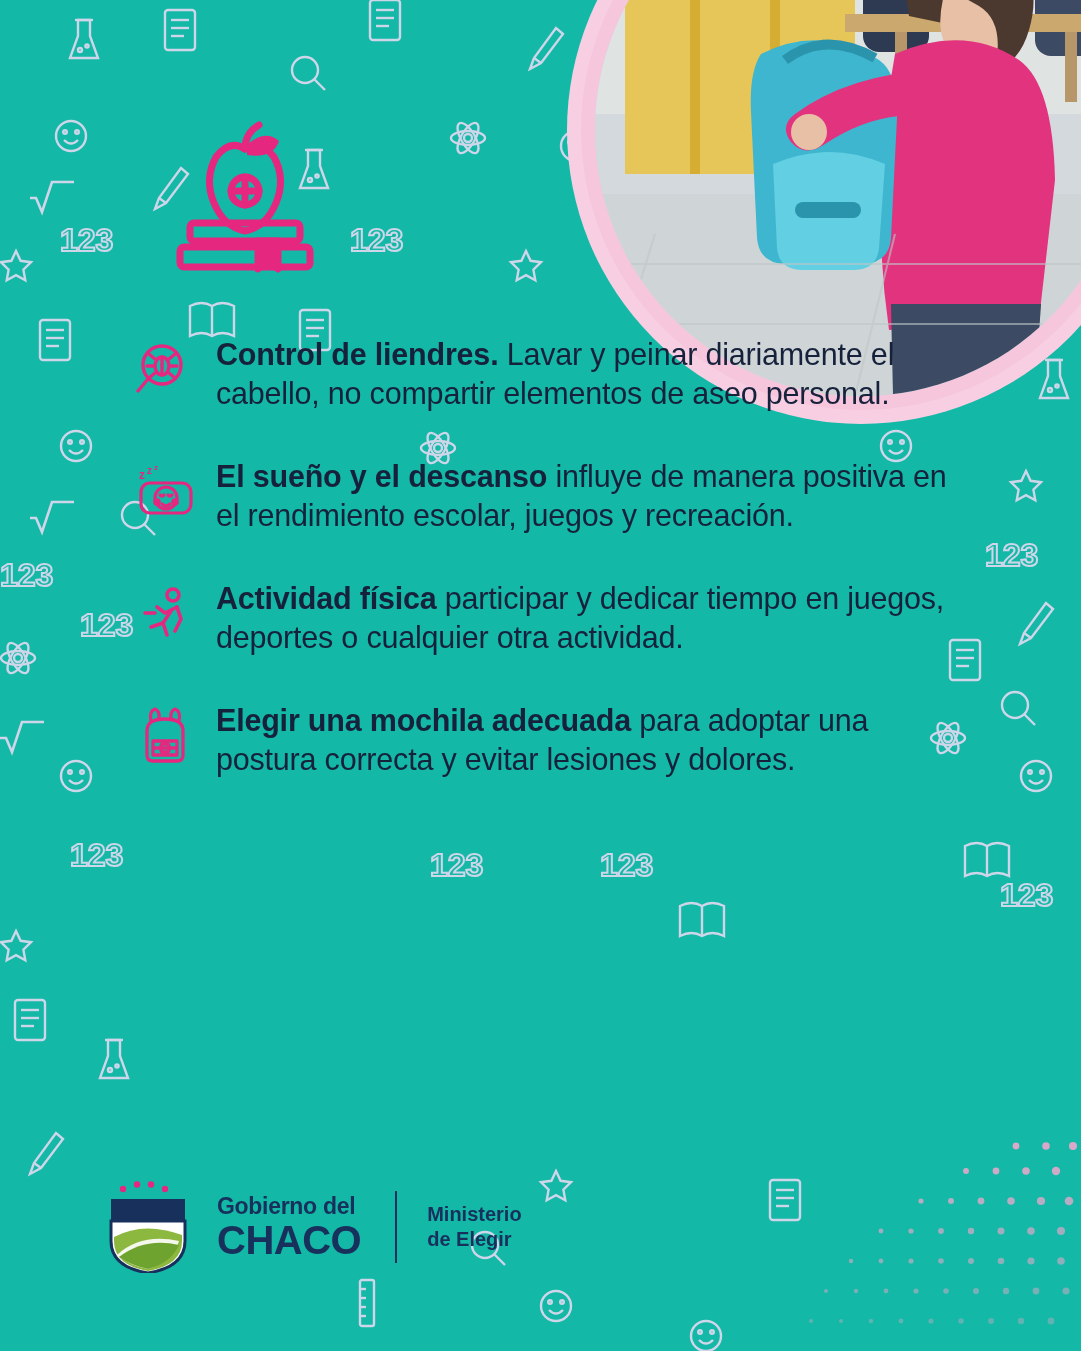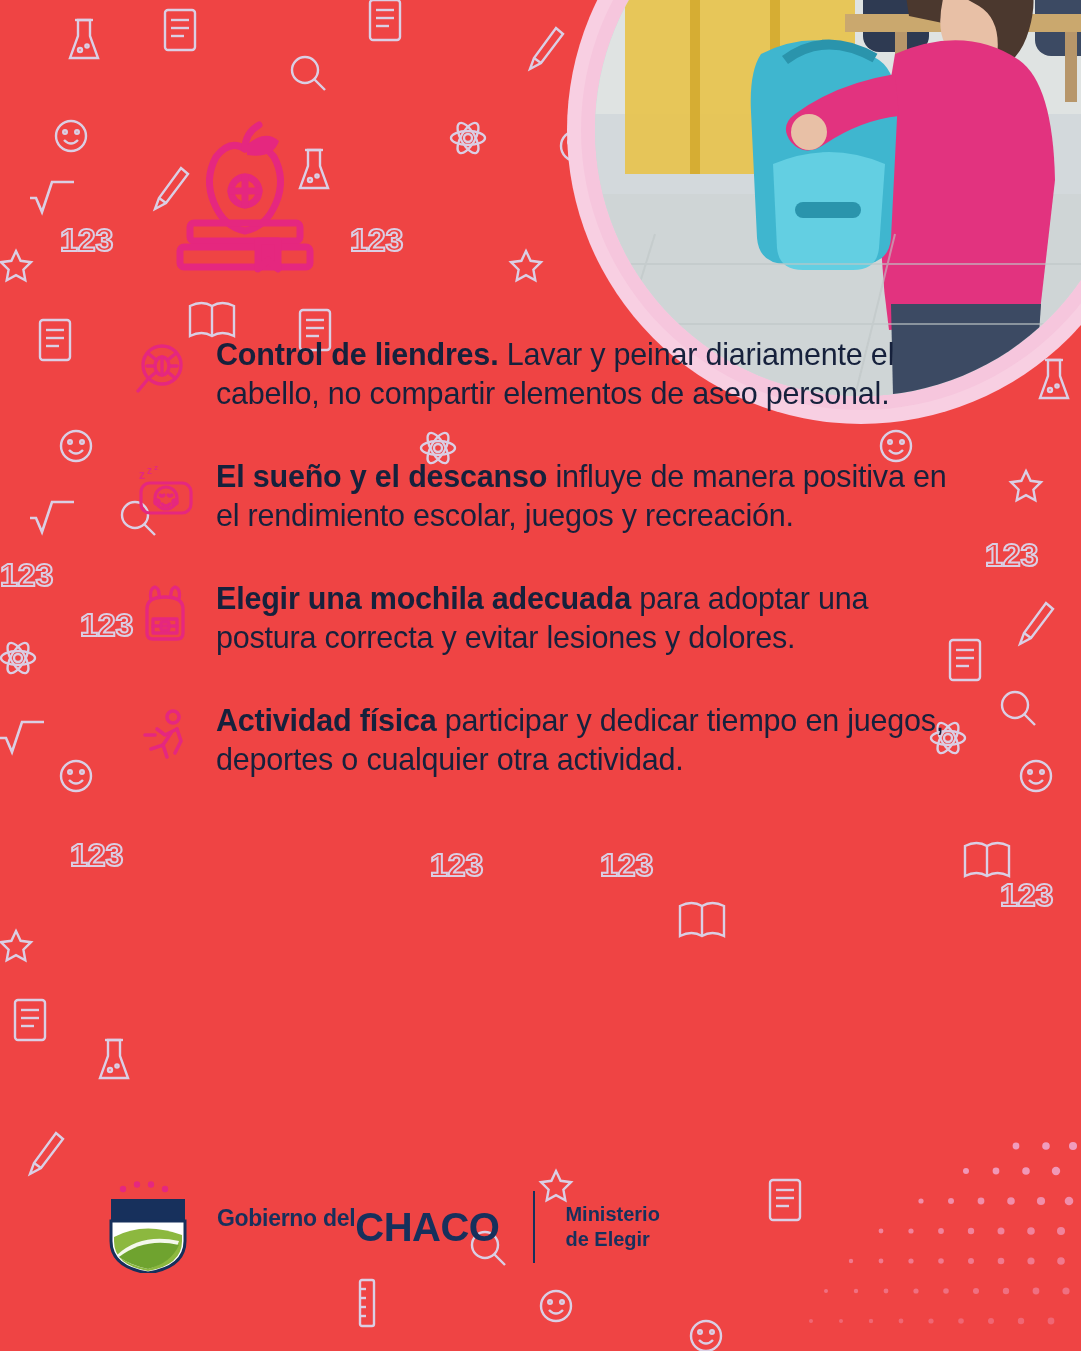--- a/index.html
+++ b/index.html
@@ -12,21 +12,21 @@
     font-family: "Liberation Sans", sans-serif;
     background: #fdfcff;
     overflow: hidden;
     position: relative;
   }
 
   
   .poster {
     position: absolute;
     inset: 0;
-    background: #ef4444;
+    background: #14b8a6;
     overflow: hidden;
   }
   .pattern {
     position: absolute;
     inset: 0;
     opacity: 1;
     pointer-events: none;
   }
   .pattern svg { display: block; }
 
@@ -103,20 +103,21 @@
     align-items: center;
   }
   .gov-mark {
     width: 108px;
     height: 92px;
     margin-right: 14px;
     position: relative;
   }
   .gov-text {
     display: flex;
+    flex-direction: column;
     justify-content: center;
     line-height: 1;
   }
   .gov-small {
     font-size: 23px;
     font-weight: 700;
     color: #17305c;
     letter-spacing: -0.3px;
     margin-bottom: 2px;
   }
@@ -367,47 +368,47 @@
           <text x="21" y="9" font-family="Liberation Sans, sans-serif" font-size="8" font-weight="700" fill="#e5277f" stroke="none">z</text>
         </svg>
       </div>
       <div class="tip-text">
         <b>El sueño y el descanso</b><span> influye de manera positiva en el rendimiento escolar, juegos y recreación.</span>
       </div>
     </div>
 
     <div class="tip">
       <div class="tip-icon">
+        <svg width="64" height="64" viewBox="0 0 64 64" fill="none" stroke="#e5277f" stroke-width="3.6" stroke-linecap="round" stroke-linejoin="round">
+          <circle cx="40" cy="12" r="6"></circle>
+          <path d="M44 24 L32 30 L24 24"></path>
+          <path d="M44 24 L48 36 L42 48"></path>
+          <path d="M38 28 L30 40 L18 44"></path>
+          <path d="M30 40 L34 52"></path>
+          <path d="M12 30 h10"></path>
+        </svg>
+      </div>
+      <div class="tip-text">
+        <b>Actividad física</b><span> participar y dedicar tiempo en juegos, deportes o cualquier otra actividad.</span>
+      </div>
+    </div>
+
+    <div class="tip">
+      <div class="tip-icon">
         <svg width="64" height="64" viewBox="0 0 64 64" fill="none" stroke="#e5277f" stroke-width="3.3" stroke-linecap="round" stroke-linejoin="round">
           <path d="M14 26 q0-12 18-12 q18 0 18 12 v24 q0 6 -6 6 H20 q-6 0 -6-6 z"></path>
           <path d="M18 16 q-2-10 4-12 q5 2 4 10"></path>
           <path d="M46 16 q2-10 -4-12 q-5 2 -4 10"></path>
           <path d="M20 36 h24 v14 H20 z"></path>
           <line x1="20" y1="43" x2="44" y2="43"></line>
           <rect x="28" y="39" width="8" height="8" rx="2"></rect>
         </svg>
       </div>
       <div class="tip-text">
         <b>Elegir una mochila adecuada</b><span> para adoptar una postura correcta y evitar lesiones y dolores.</span>
-      </div>
-    </div>
-
-    <div class="tip">
-      <div class="tip-icon">
-        <svg width="64" height="64" viewBox="0 0 64 64" fill="none" stroke="#e5277f" stroke-width="3.6" stroke-linecap="round" stroke-linejoin="round">
-          <circle cx="40" cy="12" r="6"></circle>
-          <path d="M44 24 L32 30 L24 24"></path>
-          <path d="M44 24 L48 36 L42 48"></path>
-          <path d="M38 28 L30 40 L18 44"></path>
-          <path d="M30 40 L34 52"></path>
-          <path d="M12 30 h10"></path>
-        </svg>
-      </div>
-      <div class="tip-text">
-        <b>Actividad física</b><span> participar y dedicar tiempo en juegos, deportes o cualquier otra actividad.</span>
       </div>
     </div>
 
   </div>
 
   <div class="footer">
     <div class="gov-mark">
       <svg viewBox="0 0 108 92" xmlns="http://www.w3.org/2000/svg">
         <g fill="#e5277f">
           <circle cx="28" cy="8" r="3.2"></circle>

